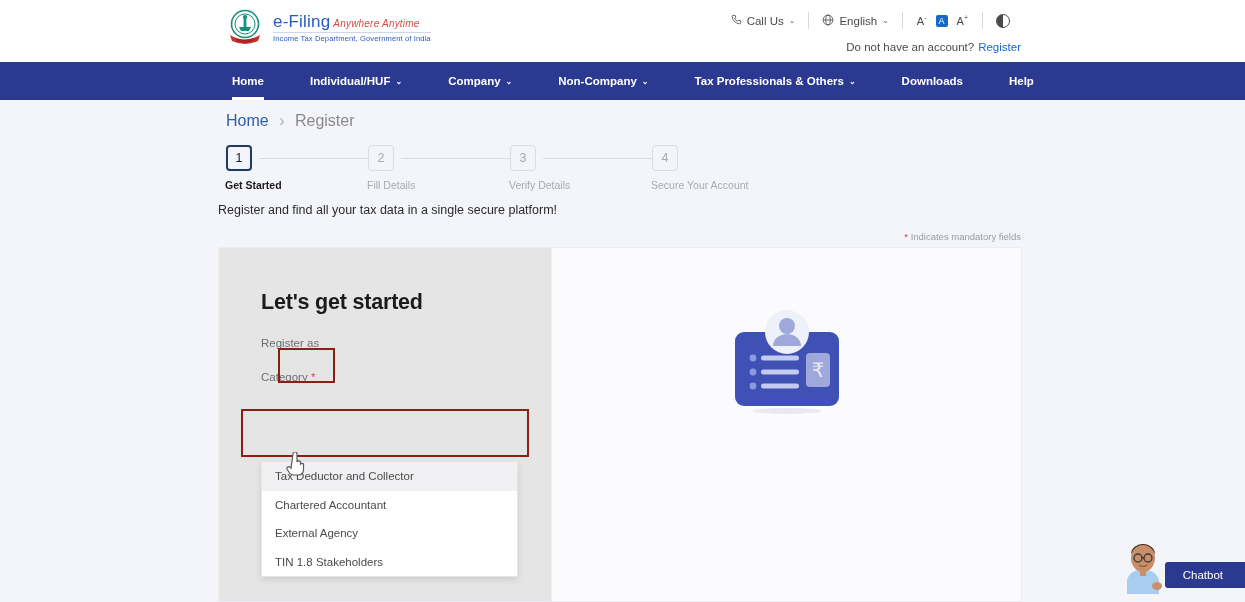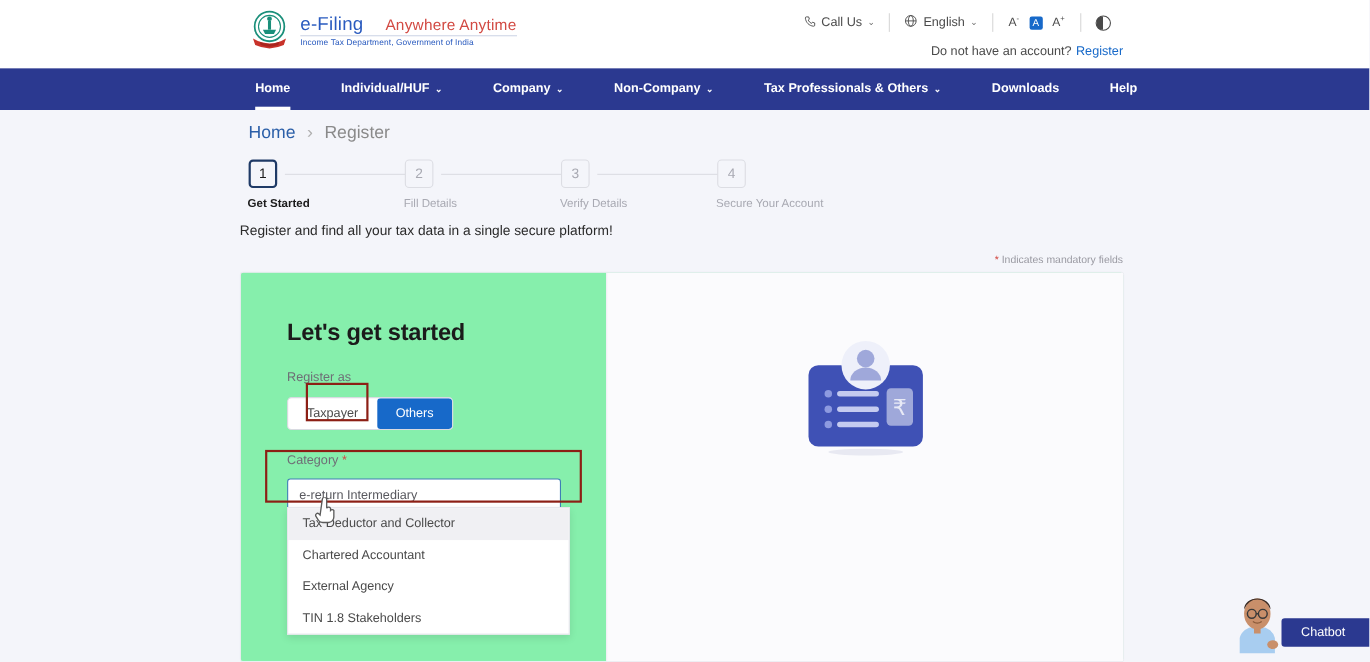--- a/index.html
+++ b/index.html
@@ -19,21 +19,21 @@
     display: flex; align-items: flex-start;
     position: relative;
   }
   .logo-wrap {
     display: flex; align-items: center; gap: 9px;
     margin-left: 226px; margin-top: 8px;
   }
   .emblem { width: 38px; height: 40px; position: relative; }
   .logo-text { line-height: 1.05; }
   .logo-main { font-size: 17px; color: #2a5bbf; font-weight: 400; letter-spacing: .2px; }
-  .logo-main .tag { font-size: 14px; color: #d24a43; margin-left: 20px; }
+  .logo-main .tag { font-size: 10px; color: #d24a43; font-style: italic; margin-left: 3px; }
   .logo-sub {
     font-size: 7.6px; color: #2a5bbf; border-top: 1px solid #cfd6e6;
     padding-top: 1.5px; margin-top: 1px; letter-spacing: .1px;
   }
 
   .util { position: absolute; right: 222px; top: 12px; display: flex; align-items: center; }
   .util-item {
     display: flex; align-items: center; gap: 5px;
     font-size: 11.5px; color: #4a4a4a; padding: 0 13px; cursor: pointer;
   }
@@ -105,21 +105,21 @@
   .tagline { margin: 12px 16px 0 218px; font-size: 12.5px; color: #2b2b2b; }
   .mand {
     position: absolute; left: 0; right: 224px; text-align: right;
     top: 231px; font-size: 9.5px; color: #9a9aa2;
   }
   .mand .star { color: #d24a43; }
 
   
   .card {
     position: absolute; left: 218px; top: 247px; width: 804px; height: 355px;
-    background: #86efac; border: 1px solid #ececf2; border-radius: 3px;
+    background: #e5e5e5; border: 1px solid #ececf2; border-radius: 3px;
     display: flex; overflow: visible;
   }
   .card-left { width: 332px; padding: 42px 0 0 42px; position: relative; }
   .card-right {
     flex: 1; background: #fbfbfd; border-left: 1px solid #f0f0f5;
     display: flex; flex-direction: column; align-items: center; padding-top: 58px;
   }
 
   .h1 { font-size: 21.5px; font-weight: bold; color: #1b1b1b; letter-spacing: -.2px; }
   .lbl { font-size: 11.5px; color: #6e6e76; margin-top: 22px; }
@@ -301,33 +301,26 @@
   <span>Indicates mandatory fields</span>
 </div>
 
 <div class="card">
 
   <div class="card-left">
     <div class="h1">Let's get started</div>
 
     <div class="lbl">Register as</div>
 
-    <div class="toggle">
-      <div class="toggle-opt">Taxpayer</div>
-      <div class="toggle-opt sel">Others</div>
-    </div>
 
     <div class="lbl">
       <span>Category</span>
       <span class="star">*</span>
     </div>
 
-    <div class="field">
-      <span>e-return Intermediary</span>
-    </div>
 
     <div class="dropdown">
       <div class="opt hover">Tax Deductor and Collector</div>
       <div class="opt">Chartered Accountant</div>
       <div class="opt">External Agency</div>
       <div class="opt">TIN 1.8 Stakeholders</div>
     </div>
 
     <div class="annot annot-others"></div>
     <div class="annot annot-cat"></div>

